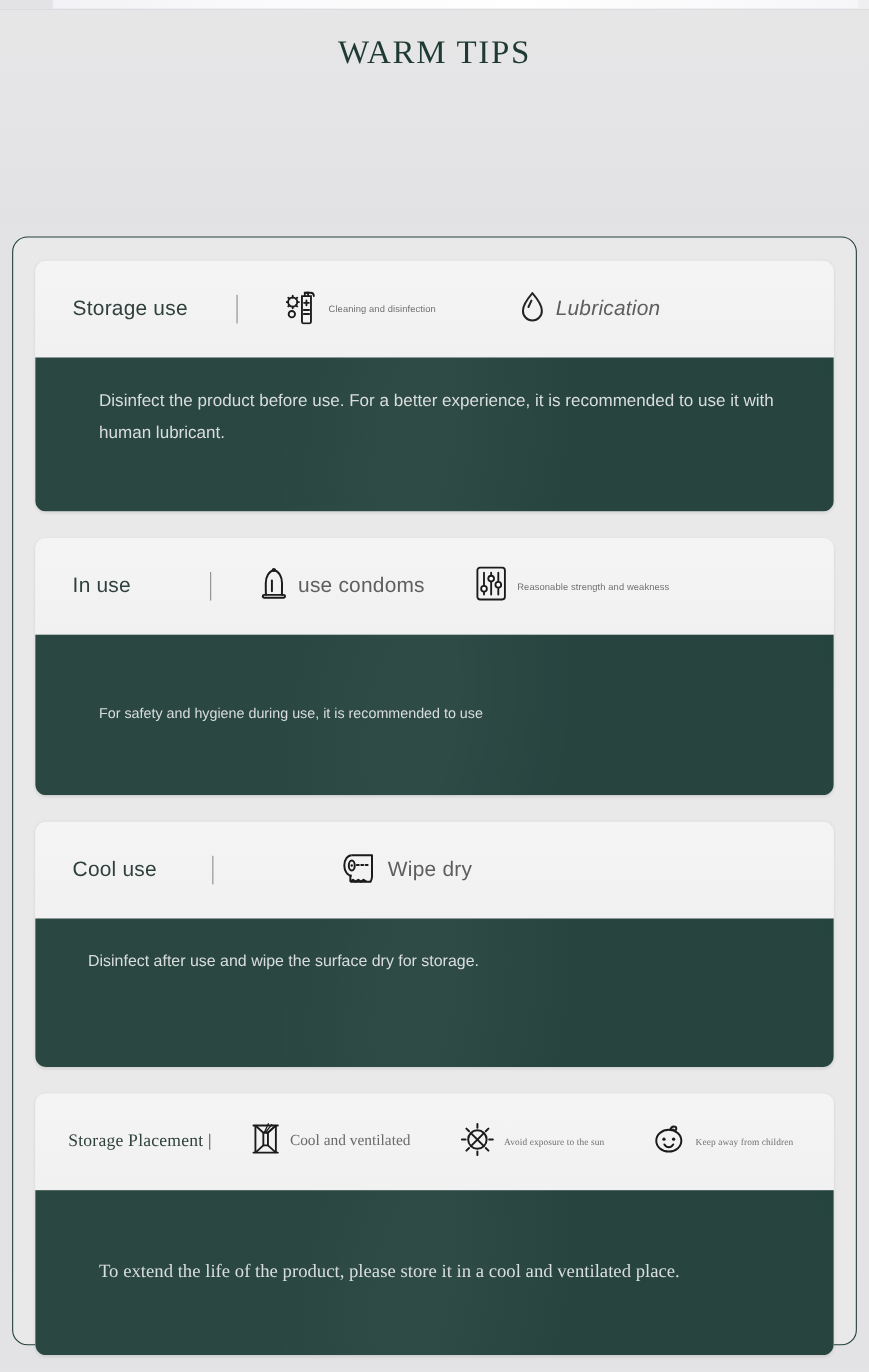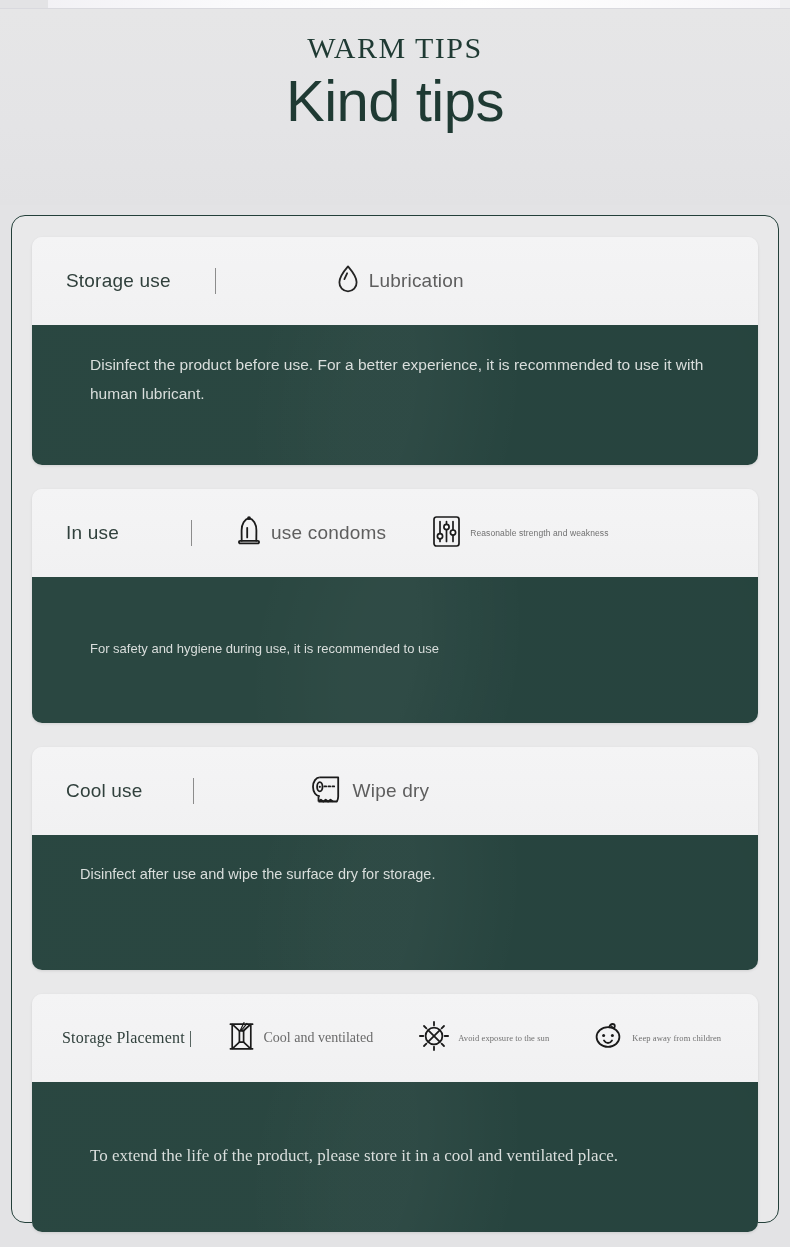--- a/index.html
+++ b/index.html
@@ -155,33 +155,47 @@
 </head>
 <body>
 
 <div class="top-strip">
   <div class="edge-left"></div>
   <div class="edge-right"></div>
 </div>
 
 <div class="heading">
   <div class="eyebrow">WARM TIPS</div>
-  <div class="title">Kind tips</div>
 </div>
 
 <div class="frame">
   <div class="cards">
 
     <div class="card">
       <div class="card-head">
         <span class="phase">Storage use</span>
         <span class="divider" style="margin-left:44px;"></span>
 
-
-        <div class="feature" style="margin-left:76px;">
+        <div class="feature">
+          <span class="ic">
+            <svg width="30" height="32" viewBox="0 0 30 32" fill="none" stroke="#1b1b1b" stroke-width="1.7">
+              <path d="M14.5 6.2h8.2v23.4a1.4 1.4 0 0 1-1.4 1.4h-5.4a1.4 1.4 0 0 1-1.4-1.4z"></path>
+              <path d="M17.1 6.2V3.1h3v3.1"></path>
+              <path d="M18.6 3.1h3.6c1.8 0 3.1 1.4 3.1 3.1" stroke-linecap="round"></path>
+              <path d="M16.4 12.3h4.4M18.6 10.1v4.4" stroke-linecap="round"></path>
+              <path d="M16.2 18.8h4.8M16.2 22.4h4.8" stroke-linecap="round"></path>
+              <circle cx="6.1" cy="11.6" r="4.2"></circle>
+              <path d="M6.1 5.9v1.6M6.1 15.7v1.6M.4 11.6h1.6M10.2 11.6h1.6M2.1 7.6l1.1 1.1M9 14.5l1.1 1.1M10.2 7.6 9.1 8.7M3.2 14.5l-1.1 1.1" stroke-linecap="round"></path>
+              <circle cx="5.3" cy="22.6" r="2.9"></circle>
+            </svg>
+          </span>
+          <span class="lbl-sm">Cleaning and disinfection</span>
+        </div>
+
+        <div class="feature" style="margin-left:76px;font-style:italic;">
           <span class="ic">
             <svg width="24" height="30" viewBox="0 0 24 30" fill="none" stroke="#242424" stroke-width="1.8">
               <path d="M12 2.4c0 0-8.6 10-8.6 15.9A8.6 8.6 0 0 0 12 27.3a8.6 8.6 0 0 0 8.6-9c0-5.9-8.6-15.9-8.6-15.9z" stroke-linejoin="round"></path>
               <path d="M11.1 9.3 8.4 15.1" stroke-linecap="round"></path>
             </svg>
           </span>
           <span class="lbl-lg">Lubrication</span>
         </div>
       </div>
       <div class="card-body h-1">

